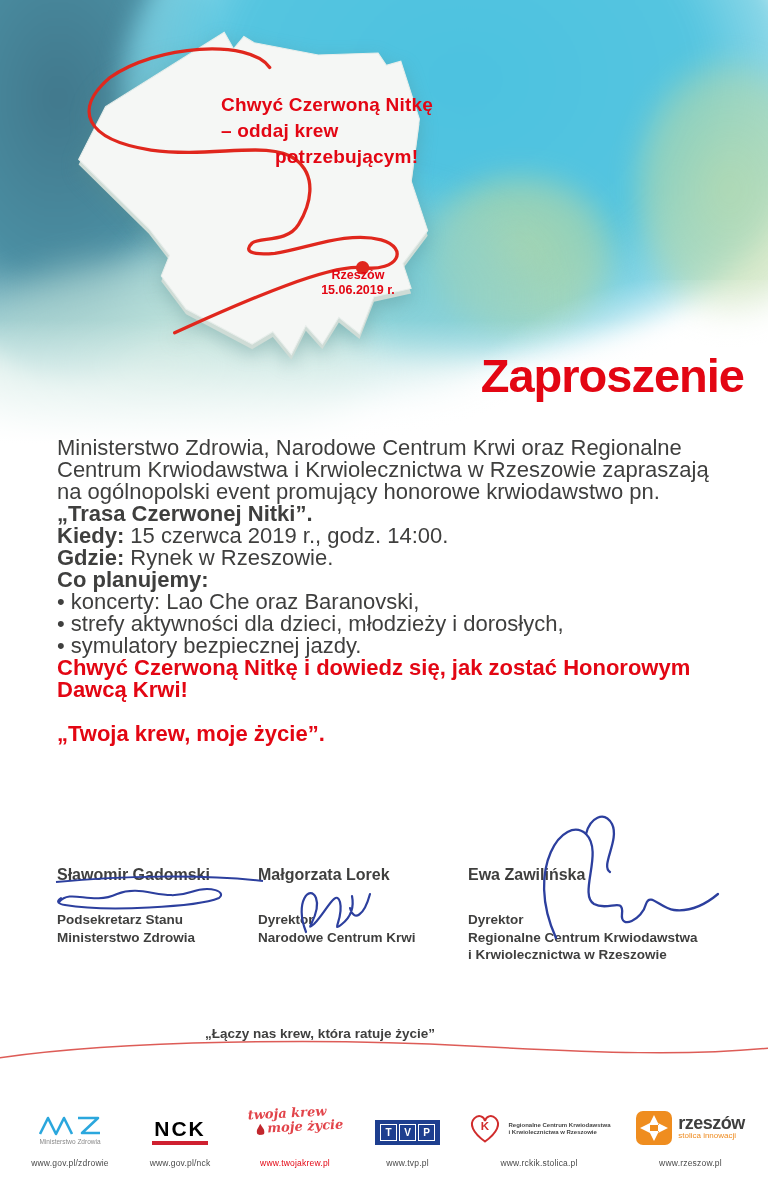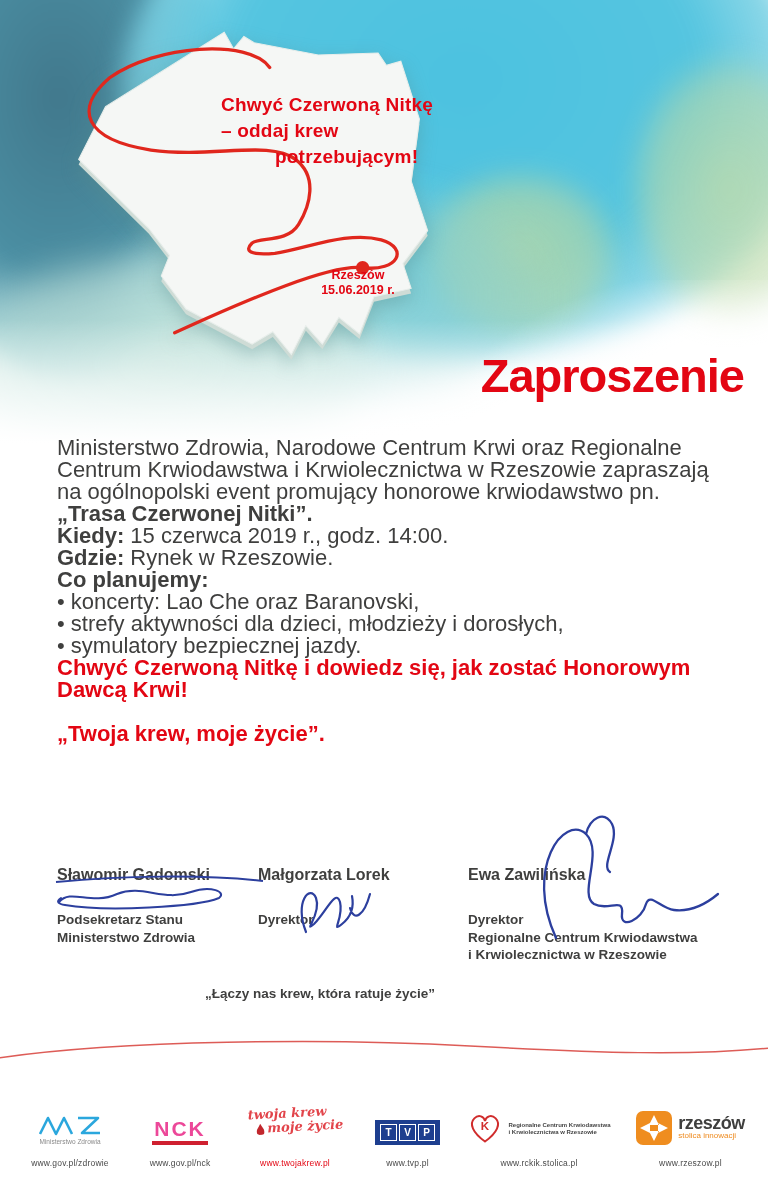--- a/index.html
+++ b/index.html
@@ -58,34 +58,34 @@
   .sig-col.c2{width:210px;}
   .sig-col.c3{width:260px;}
   .sig-name{font-size:16px;font-weight:bold;position:relative;z-index:2;}
   .sig-roles{margin-top:27px;font-size:13.5px;font-weight:bold;line-height:17.5px;position:relative;z-index:2;}
   .sig-ink{position:absolute;z-index:3;pointer-events:none;}
   .ink1{left:-6px;top:6px;}
   .ink2{left:34px;top:14px;}
   .ink3{left:26px;top:-60px;}
 
   
-  .tagline{position:absolute;top:986px;left:0;width:640px;text-align:center;
+  .tagline{position:absolute;top:1026px;left:0;width:640px;text-align:center;
       font-size:13.5px;font-weight:bold;}
   .divider{position:absolute;top:1030px;left:0;}
 
   
   .footer{position:absolute;top:1092px;left:0;width:768px;display:flex;
       justify-content:center;align-items:flex-end;}
   .logo-cell{display:flex;flex-direction:column;align-items:center;justify-content:flex-end;height:76px;}
   .cell-mz{width:120px;} .cell-nck{width:100px;} .cell-tk{width:130px;}
   .cell-tvp{width:95px;} .cell-rckik{width:168px;} .cell-rz{width:135px;}
   .logo-url{margin-top:13px;font-size:8.5px;color:#4a4a4a;letter-spacing:.2px;}
   .logo-url.red{color:#e30613;font-weight:normal;margin-top:24px;}
   .mz-caption{font-size:6.5px;color:#8a8a8a;margin-top:2px;}
-  .nck-text{font-size:21px;font-weight:bold;color:#ec4899;letter-spacing:2px;line-height:20px;}
+  .nck-text{font-size:21px;font-weight:bold;color:#000000;letter-spacing:2px;line-height:20px;}
   .nck-bar{width:56px;height:4px;background:#cf2030;margin-top:2px;}
   .tk-block{transform:rotate(-3deg);color:#e2444a;font-family:"DejaVu Serif",serif;
       font-style:italic;font-weight:bold;font-size:13px;line-height:14px;text-align:left;}
   .tk-line2{display:flex;align-items:center;gap:3px;margin-left:8px;}
   .tvp-box{display:inline-flex;gap:2px;background:#1d3e8f;padding:4px 5px;}
   .tvp-letter{width:15px;height:15px;border:1.5px solid #fff;color:#fff;font-size:10px;
       font-weight:bold;display:flex;align-items:center;justify-content:center;}
   .rckik-row{display:flex;align-items:center;gap:5px;}
   .rckik-caption{font-size:6px;font-weight:bold;color:#444;line-height:7.5px;text-align:left;}
   .rz-row{display:flex;align-items:center;gap:6px;}
@@ -165,20 +165,21 @@
       </div>
     </div>
 
     <div class="sig-col c2">
       <div class="sig-name">Małgorzata Lorek</div>
       <svg class="sig-ink ink2" width="92" height="60" viewBox="0 0 92 60">
         <path d="M14,52 C2,22 18,4 24,18 C30,34 10,54 22,44 C34,32 44,8 48,22 C52,38 38,54 50,44 C60,36 62,26 60,16 M58,28 C62,42 72,36 78,14" fill="none" stroke="#2c3f9e" stroke-width="2.2" stroke-linecap="round"></path>
       </svg>
       <div class="sig-roles">
         <div>Dyrektor</div>
+        <div>Narodowe Centrum Krwi</div>
       </div>
     </div>
 
     <div class="sig-col c3">
       <div class="sig-name">Ewa Zawilińska</div>
       <svg class="sig-ink ink3" width="235" height="152" viewBox="0 0 235 152">
         <path d="M62,132 C30,62 70,8 92,28 C110,46 84,88 100,98 C114,106 130,90 128,108 C126,124 148,114 152,98 C156,86 166,102 180,104 C196,106 212,98 224,88" fill="none" stroke="#2c3f9e" stroke-width="2.3" stroke-linecap="round"></path>
         <path d="M92,28 C96,12 110,4 118,18 C126,34 106,60 116,66" fill="none" stroke="#2c3f9e" stroke-width="2.3" stroke-linecap="round"></path>
       </svg>
       <div class="sig-roles">

